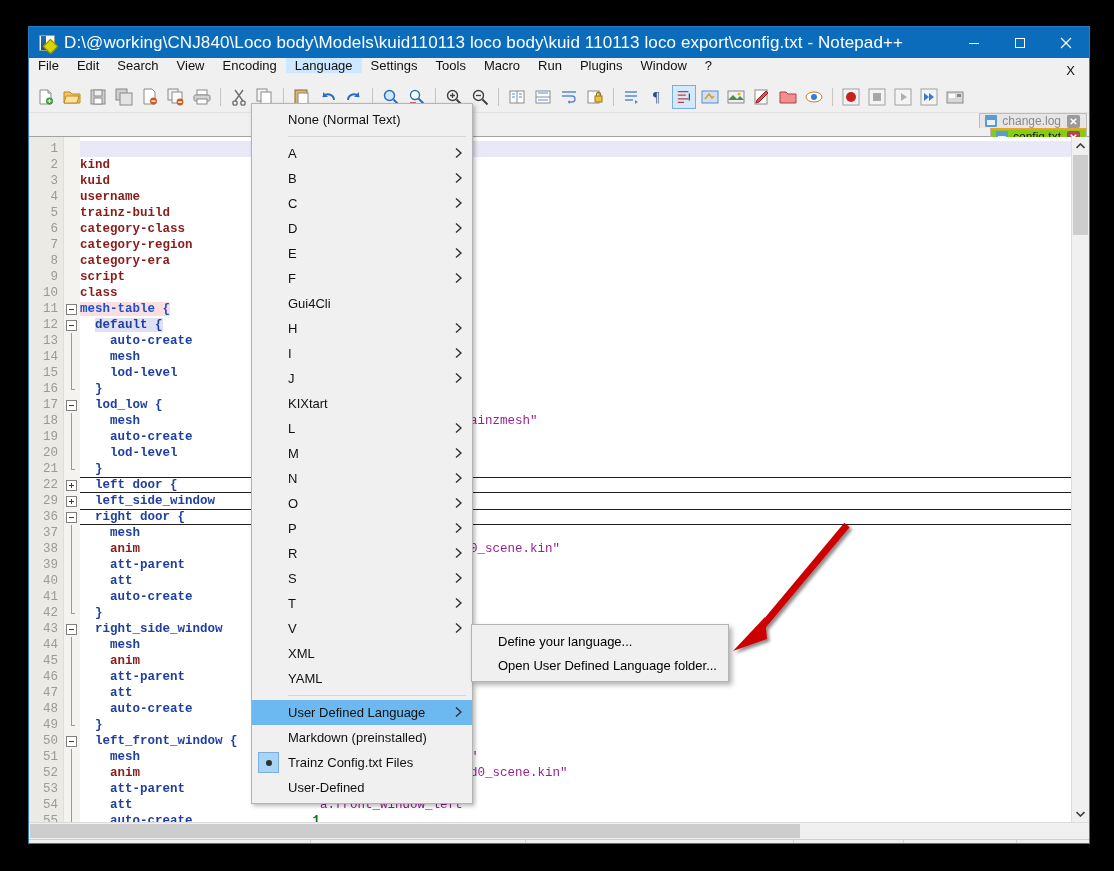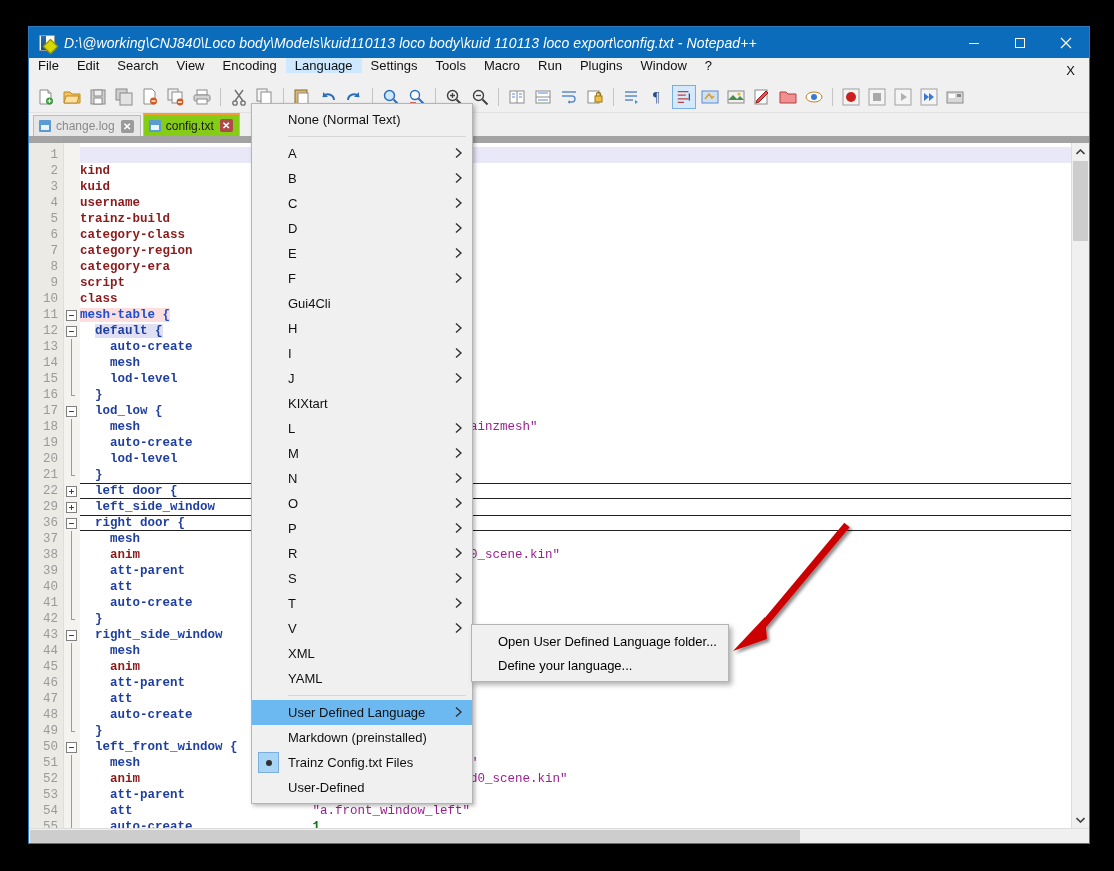--- a/index.html
+++ b/index.html
@@ -44,24 +44,23 @@
   .title-icon::after {
     content: "";
     position: absolute; right: -2px; bottom: -2px;
     width: 9px; height: 9px;
     background: #d8d800;
     border: 1px solid #8a8a00;
     transform: rotate(45deg);
   }
   .title-text {
     color: #fff;
-    font-size: 14px;
+    font-size: 17px;
     white-space: nowrap;
     letter-spacing: 0.1px;
-    font-style: italic;
   }
   .win-controls {
     position: absolute; right: 0; top: 0;
     display: flex; height: 31px;
   }
   .win-btn {
     width: 46px; height: 31px;
     display: flex; align-items: center; justify-content: center;
     color: #fff; font-size: 13px;
   }
@@ -107,21 +106,22 @@
   .tb.sel { background:#d4e9fb; border:1px solid #7aaede; box-sizing:border-box;}
   .tb-sep {
     width: 1px; height: 18px; background: #c4c4c4; margin: 0 5px;
   }
   
   .tabbar {
     height: 23px;
     background: #f0f0f0;
     display: flex; align-items: flex-end;
     padding-left: 4px;
-    border-bottom: 7px solid #a3a3a3;
+    border-bottom: 1px solid #a3a3a3;
+    flex-direction: column;
   }
   .tab {
     height: 21px;
     display: flex; align-items: center;
     padding: 0 6px 0 5px;
     font-size: 12px;
     border: 1px solid #bcbcbc;
     border-bottom: none;
     background: #e6e6e6;
     color: #8a8a8a;
@@ -1001,24 +1001,24 @@
         <span class="radio-mark"></span>
         <span>Trainz Config.txt Files</span>
       </div>
       <div class="mi">
         <span>User-Defined</span>
       </div>
     </div>
 
   <div class="submenu" id="submenu">
       <div class="mi">
+        <span>Define your language...</span>
+      </div>
+      <div class="mi">
         <span>Open User Defined Language folder...</span>
-      </div>
-      <div class="mi">
-        <span>Define your language...</span>
       </div>
     </div>
 
   <div class="annot">
     <svg width="150" height="140" viewBox="0 0 150 140">
       <defs>
         <filter id="sh" x="-20%" y="-20%" width="150%" height="150%">
           <feDropShadow dx="2.5" dy="2.5" stdDeviation="1.6" flood-color="#000" flood-opacity="0.45"></feDropShadow>
         </filter>
       </defs>

